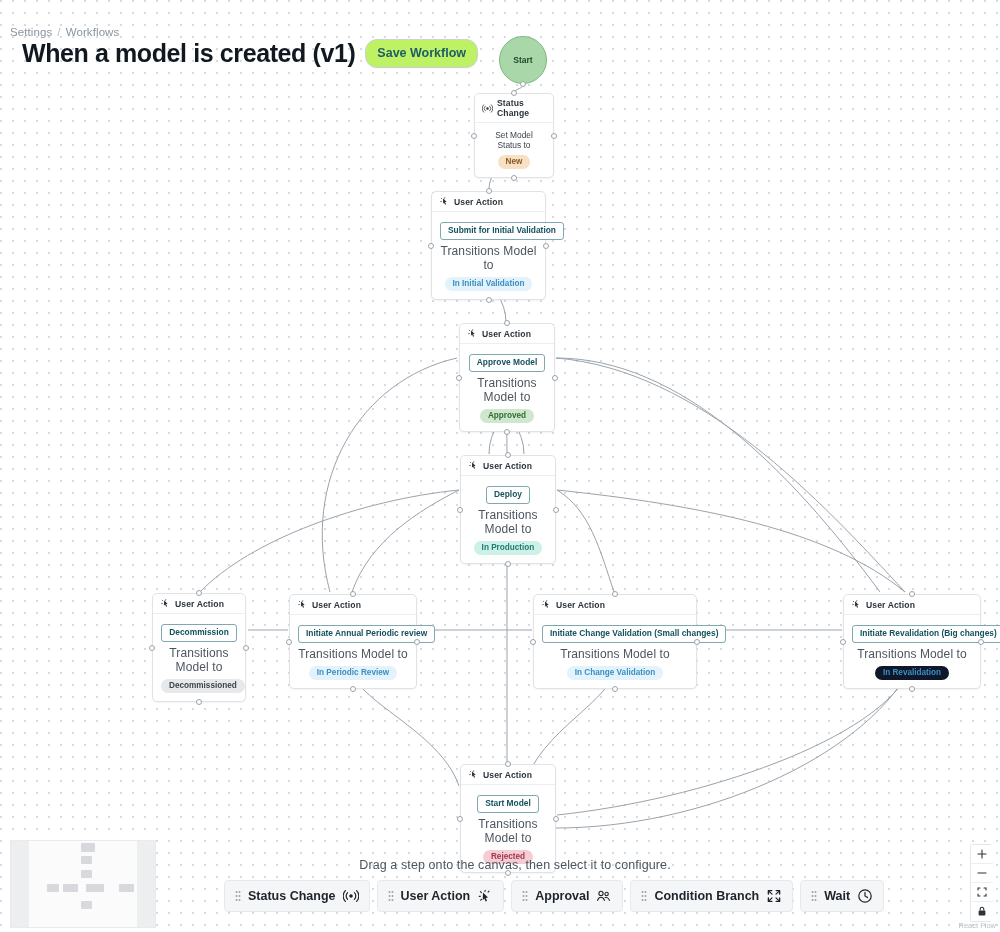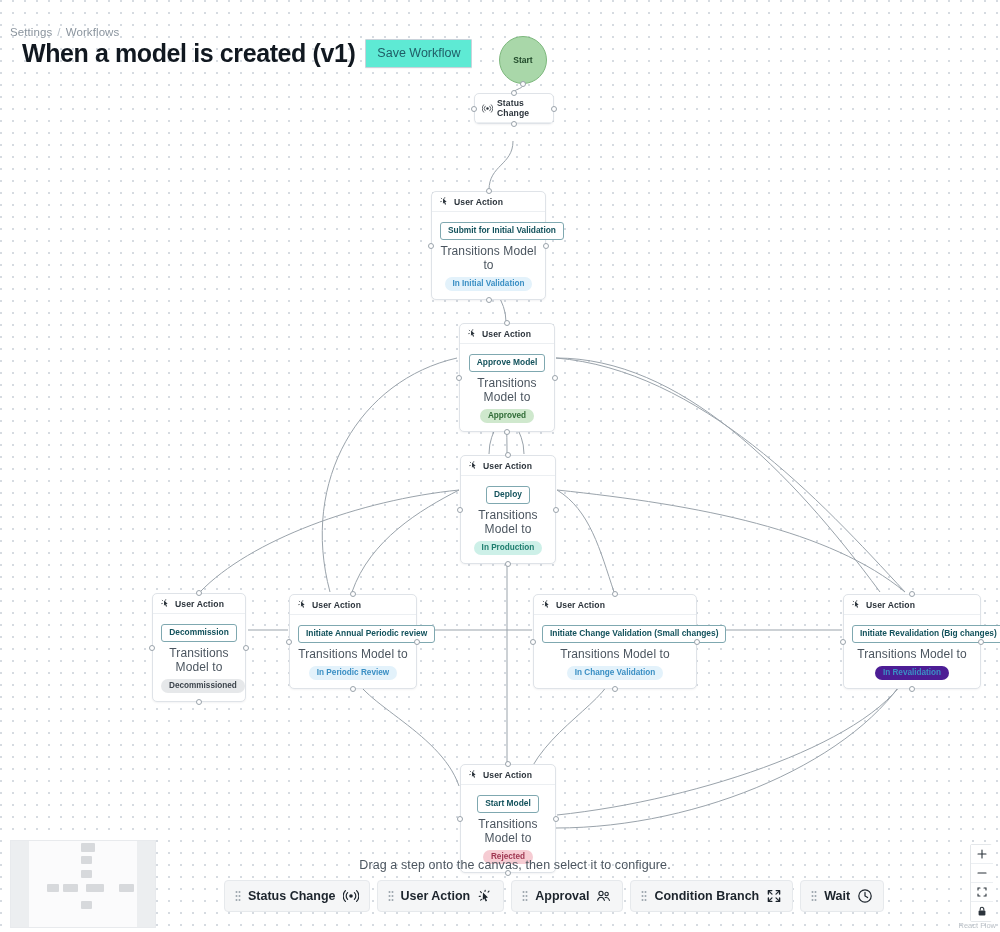--- a/index.html
+++ b/index.html
@@ -31,22 +31,22 @@
     display: flex; align-items: center; gap: 5px;
   }
   .breadcrumb .crumb { color: #8a949e; }
   .breadcrumb .sep { color: #b6bec6; }
   .title-row { display: flex; align-items: center; gap: 10px; margin-top: 1px; margin-left: 12px; }
   .page-title {
     font-size: 25px; font-weight: bold; color: #111820;
     letter-spacing: -0.4px; line-height: 1.15;
   }
   .save-btn {
-    border: 1px solid #c9d2da; background: #5eead4; border-radius: 1px;
-    padding: 6px 11px 7px; font-size: 12.5px; font-weight: normal;
+    border: 1px solid #c9d2da; background: #bef264; border-radius: 12px;
+    padding: 6px 11px 7px; font-size: 12.5px; font-weight: bold;
     color: #1f5d66; cursor: pointer; font-family: inherit;
     box-shadow: 0 1px 1px rgba(0,0,0,.03);
   }
 
   
   #edges { position: absolute; inset: 0; z-index: 5; pointer-events: none; }
   #edges path { fill: none; stroke: #9aa3ab; stroke-width: 1; }
 
   
   .node { position: absolute; z-index: 10; }
@@ -210,20 +210,24 @@
 
   <div class="node" style="left:474px; top:93px; width:80px;">
     <div class="node-box">
       <div class="node-head">
         <svg class="hicon" viewBox="0 0 16 16">
           <circle cx="8" cy="8" r="1.8" fill="#2b333b"></circle>
           <path d="M4.6 4.6a4.8 4.8 0 000 6.8M11.4 4.6a4.8 4.8 0 010 6.8M2.4 2.6a7.6 7.6 0 000 10.8M13.6 2.6a7.6 7.6 0 010 10.8" stroke="#2b333b" stroke-width="1.1" fill="none" stroke-linecap="round"></path>
         </svg>
         <span>Status Change</span>
       </div>
+      <div class="node-body">
+        <div class="sc-line">Set Model Status to</div>
+        <span class="status-badge" style="background:#f8e0c4; color:#8a5a22;">New</span>
+      </div>
     </div>
     <div class="handle h-t"></div>
     <div class="handle h-b"></div>
     <div class="handle h-l"></div>
     <div class="handle h-r"></div>
   </div>
 
   <div class="node" style="left:431px; top:191px; width:115px;">
     <div class="node-box">
       <div class="node-head">
@@ -355,21 +359,21 @@
       <div class="node-head">
         <svg class="hicon" viewBox="0 0 16 16">
           <path d="M6 3.2l5.2 5.4-2.4.3 1.5 3-1.5.7-1.4-3-1.7 1.7z" fill="#2b333b"></path>
           <path d="M3.2 3.2l.9.9M8.4 2.2l-.2 1.2M2.3 8.2l1.2-.2" stroke="#2b333b" stroke-width="1" stroke-linecap="round"></path>
         </svg>
         <span>User Action</span>
       </div>
       <div class="node-body">
         <span class="action-chip">Initiate Revalidation (Big changes)</span>
         <div class="trans-label">Transitions Model to</div>
-        <span class="status-badge" style="background:#4c1d95; color:#3a8fc4;">In Revalidation</span>
+        <span class="status-badge" style="background:#0f172a; color:#3a8fc4;">In Revalidation</span>
       </div>
     </div>
     <div class="handle h-t"></div>
     <div class="handle h-b"></div>
     <div class="handle h-l"></div>
     <div class="handle h-r"></div>
   </div>
 
   <div class="node" style="left:460px; top:764px; width:96px;">
     <div class="node-box">

